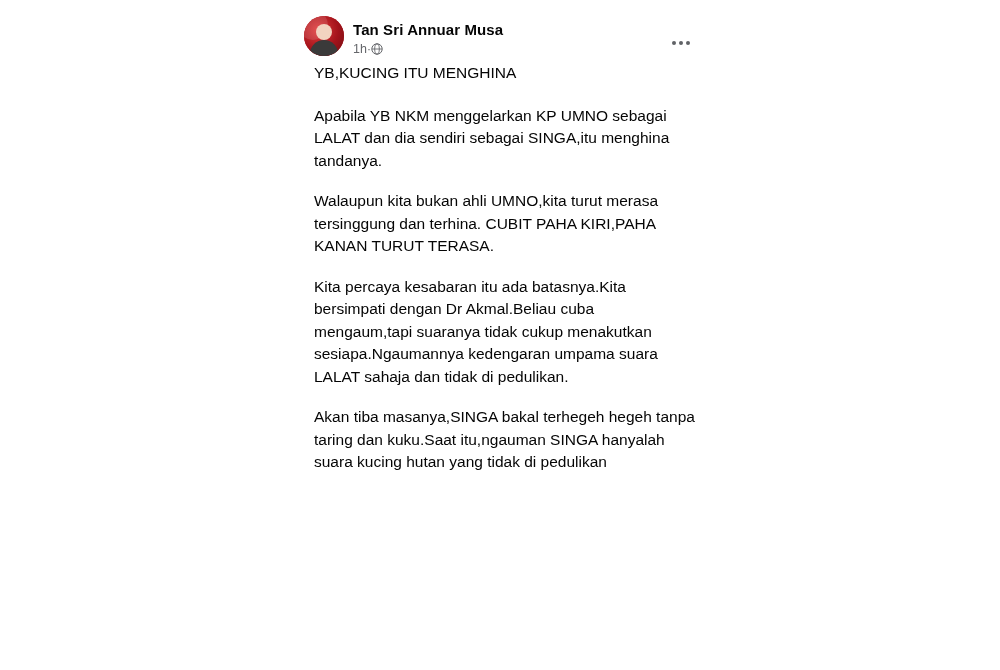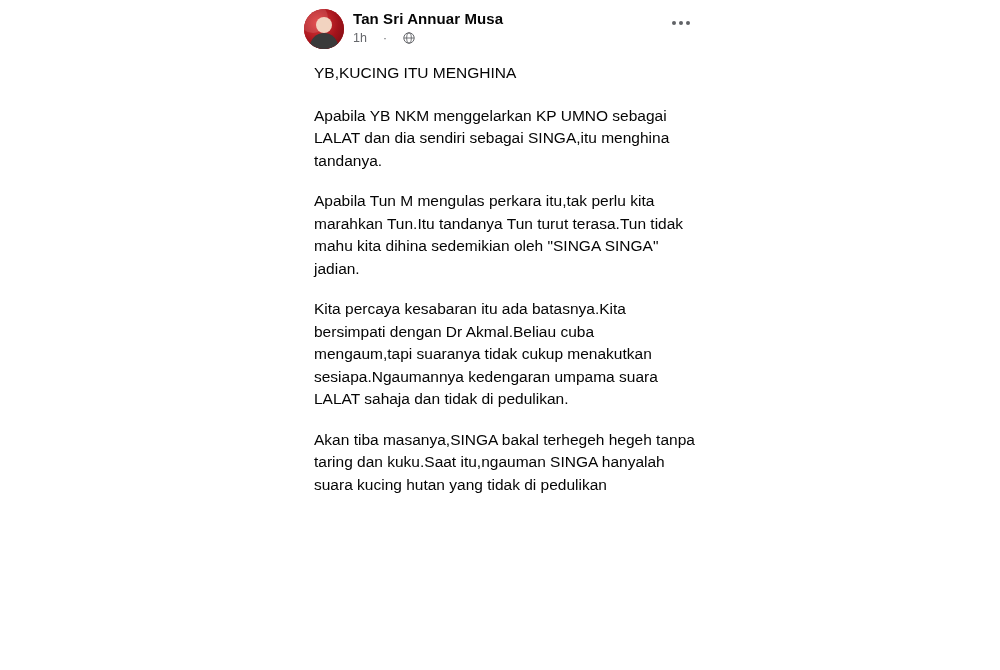--- a/index.html
+++ b/index.html
@@ -25,21 +25,21 @@
     left: 300px;
     top: 0px;
     width: 400px;
     height: 670px;
     background: #ffffff;
     box-sizing: border-box;
     padding: 8px 0 0 0;
   }
   .post-header {
     display: flex;
-    align-items: flex-start;
+    align-items: flex-end;
     padding: 0 0 0 4px;
     height: 48px;
   }
   .avatar {
     width: 40px;
     height: 40px;
     border-radius: 50%;
     flex: 0 0 40px;
     position: relative;
     overflow: hidden;
@@ -87,21 +87,21 @@
   .author {
     font-size: 15px;
     font-weight: bold;
     line-height: 19px;
     color: #050505;
     letter-spacing: 0.1px;
   }
   .meta {
     display: flex;
     align-items: center;
-    gap: 16px;
+    gap: 0;
     margin-top: 3px;
     font-size: 12.5px;
     color: #65676b;
     line-height: 14px;
   }
   .meta .dot {
     color: #65676b;
     font-size: 12px;
     line-height: 14px;
   }
@@ -195,20 +195,20 @@
         <i></i>
         <i></i>
         <i></i>
       </div>
 
     </div>
 
     <div class="post-body">
       <p class="first">YB,KUCING ITU MENGHINA</p>
       <p>Apabila YB NKM menggelarkan KP UMNO sebagai LALAT dan dia sendiri sebagai SINGA,itu menghina tandanya.</p>
-      <p>Apabila Tun M mengulas perkara itu,tak perlu kita marahkan Tun.Itu tandanya Tun turut terasa.Tun tidak mahu kita dihina sedemikian oleh "SINGA SINGA" jadian.</p>
+      <p>Walaupun kita bukan ahli UMNO,kita turut merasa tersinggung dan terhina. CUBIT PAHA KIRI,PAHA KANAN TURUT TERASA.</p>
       <p>Kita percaya kesabaran itu ada batasnya.Kita bersimpati dengan Dr Akmal.Beliau cuba mengaum,tapi suaranya tidak cukup menakutkan sesiapa.Ngaumannya kedengaran umpama suara LALAT sahaja dan tidak di pedulikan.</p>
       <p>Akan tiba masanya,SINGA bakal terhegeh hegeh tanpa taring dan kuku.Saat itu,ngauman SINGA hanyalah suara kucing hutan yang tidak di pedulikan</p>
 
     </div>
 
   </div>
 </div>
 
 </body></html>

